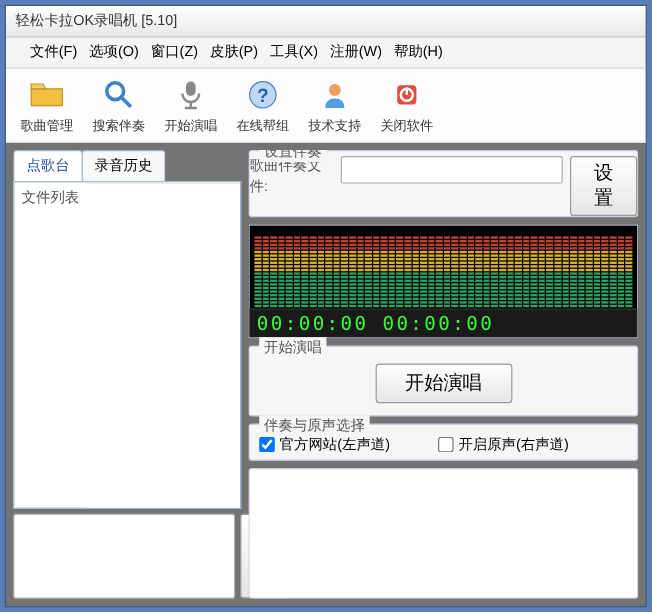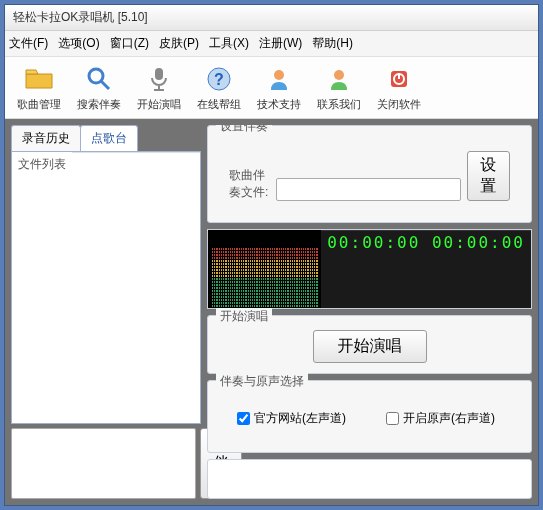--- a/index.html
+++ b/index.html
@@ -1,42 +1,42 @@
 <!DOCTYPE html>
 <html><head>
 <meta charset="utf-8">
 <style>
 * { box-sizing: border-box; margin: 0; padding: 0; font-family: "Microsoft YaHei", "SimSun", sans-serif; }
 body { background: #5a7fb8; padding: 4px; width: 543px; height: 510px; font-size: 12px; }
 .window { background: #737373; border: 1px solid #3a5a8a; height: 100%; display: flex; flex-direction: column; }
 .titlebar { background: linear-gradient(#fff, #e8e8e8); padding: 4px 8px; font-size: 12px; color: #333; border-bottom: 1px solid #d0d0d0; }
-.menubar { background: #f5f5f5; padding: 2px 0; display: flex; gap: 2px; font-size: 12px; border-bottom: 1px solid #e0e0e0; }
+.menubar { background: #f5f5f5; padding: 2px 16px; display: flex; gap: 2px; font-size: 12px; border-bottom: 1px solid #e0e0e0; }
 .menubar span { padding: 2px 4px; cursor: pointer; }
 .toolbar { background: #fdfdfd; padding: 4px 6px; display: flex; gap: 4px; border-bottom: 1px solid #d8d8d8; }
 .tool { display: flex; flex-direction: column; align-items: center; width: 56px; cursor: pointer; padding: 2px; }
 .tool-icon { width: 32px; height: 32px; display: flex; align-items: center; justify-content: center; }
 .tool-label { font-size: 11px; color: #333; margin-top: 2px; }
 .main { flex: 1; display: flex; gap: 6px; padding: 6px; overflow: hidden; }
 .left { width: 190px; display: flex; flex-direction: column; }
 .tabs { display: flex; }
 .tab { padding: 4px 10px; border: 1px solid #a0b0d0; border-bottom: none; background: #f8f8f8; font-size: 12px; cursor: pointer; border-radius: 3px 3px 0 0; margin-right: -1px; }
 .tab.active { background: #fff; color: #2050a0; }
 .panel { flex: 1; border: 1px solid #a0b0d0; background: #fff; display: flex; flex-direction: row; }
 .panel-head { padding: 4px 6px; font-size: 12px; color: #555; }
 .filelist { flex: 1; border-top: 1px solid #e0e0e0; background: #fff; }
 .searchrow { display: flex; gap: 4px; padding: 4px 0 0 0; }
 .searchrow input { flex: 1; border: 1px solid #aaa; border-radius: 2px; padding: 3px; }
 .btn { border: 1px solid #999; border-radius: 3px; background: linear-gradient(#fff,#e5e5e5); padding: 3px 12px; font-size: 16px; cursor: pointer; }
 .right { flex: 1; display: flex; flex-direction: column; gap: 6px; overflow: hidden; }
-.group { border: 1px solid #c8d0e0; border-radius: 3px; padding: 21px; position: relative; background: #f6f6f6; }
+.group { border: 1px solid #c8d0e0; border-radius: 3px; padding: 0; position: relative; background: #f6f6f6; }
 .group-title { position: absolute; top: -8px; left: 8px; background: #f6f6f6; padding: 0 4px; font-size: 12px; color: #555; }
-.filerow { display: flex; align-items: flex-end; gap: 6px; margin-top: 4px; }
+.filerow { display: flex; align-items: flex-start; gap: 6px; margin-top: 4px; }
 .filerow label { font-size: 12px; color: #555; }
 .filerow input { flex: 1; border: 1px solid #aaa; padding: 3px; border-radius: 2px; background: #fff; }
-.visualizer { border: 1px solid #c8d0e0; background: #000; height: 95px; display: flex; flex-direction: row; }
+.visualizer { border: 1px solid #c8d0e0; background: #000; height: 95px; display: flex; flex-direction: column; }
 .bars { flex: 1; display: flex; align-items: flex-end; gap: 1px; padding: 4px 4px 1px 4px; }
 .bar { flex: 1; display: flex; flex-direction: column-reverse; gap: 1px; }
 .seg { height: 2px; }
 .seg.g { background: #2ea060; }
 .seg.y { background: #d8b030; }
 .seg.r { background: #c04030; }
 .timer { font-family: monospace; color: #3f3; font-size: 16px; padding: 2px 6px; letter-spacing: 2px; background: #1a1a1a; border-top: 1px solid #333; }
 .startgroup { text-align: center; padding: 14px 8px 10px; }
 .checks { display: flex; gap: 40px; padding: 8px 8px 4px; font-size: 12px; }
 .checks label { display: flex; align-items: center; gap: 4px; cursor: pointer; }
@@ -105,44 +105,35 @@
           <svg width="30" height="26">
             <circle cx="15" cy="9" r="5" fill="#f0a060"></circle>
             <path d="M7 24 Q7 16 15 16 Q23 16 23 24 Z" fill="#50a0e0"></path>
           </svg>
         </div>
       <div class="tool-label">技术支持</div>
     </div>
     <div class="tool">
       <div class="tool-icon">
           <svg width="30" height="26">
-            <circle cx="15" cy="9" r="5" fill="#f0a060"></circle>
-            <path d="M7 24 Q7 16 15 16 Q23 16 23 24 Z" fill="#60c060"></path>
-          </svg>
-        </div>
-      <div class="tool-label">联系我们</div>
-    </div>
-    <div class="tool">
-      <div class="tool-icon">
-          <svg width="30" height="26">
             <rect x="7" y="5" width="16" height="16" rx="3" fill="#e05040"></rect>
             <circle cx="15" cy="13" r="5" fill="none" stroke="#fff" stroke-width="2"></circle>
             <line x1="15" y1="7" x2="15" y2="13" stroke="#fff" stroke-width="2"></line>
           </svg>
         </div>
       <div class="tool-label">关闭软件</div>
     </div>
   </div>
 
   <div class="main">
 
     <div class="left">
       <div class="tabs">
+        <div class="tab active">点歌台</div>
         <div class="tab">录音历史</div>
-        <div class="tab active">点歌台</div>
       </div>
       <div class="panel">
         <div class="panel-head">文件列表</div>
         <div class="filelist"></div>
       </div>
       <div class="searchrow">
         <input type="text" style="">
         <button class="btn">搜伴奏</button>
       </div>
     </div>

